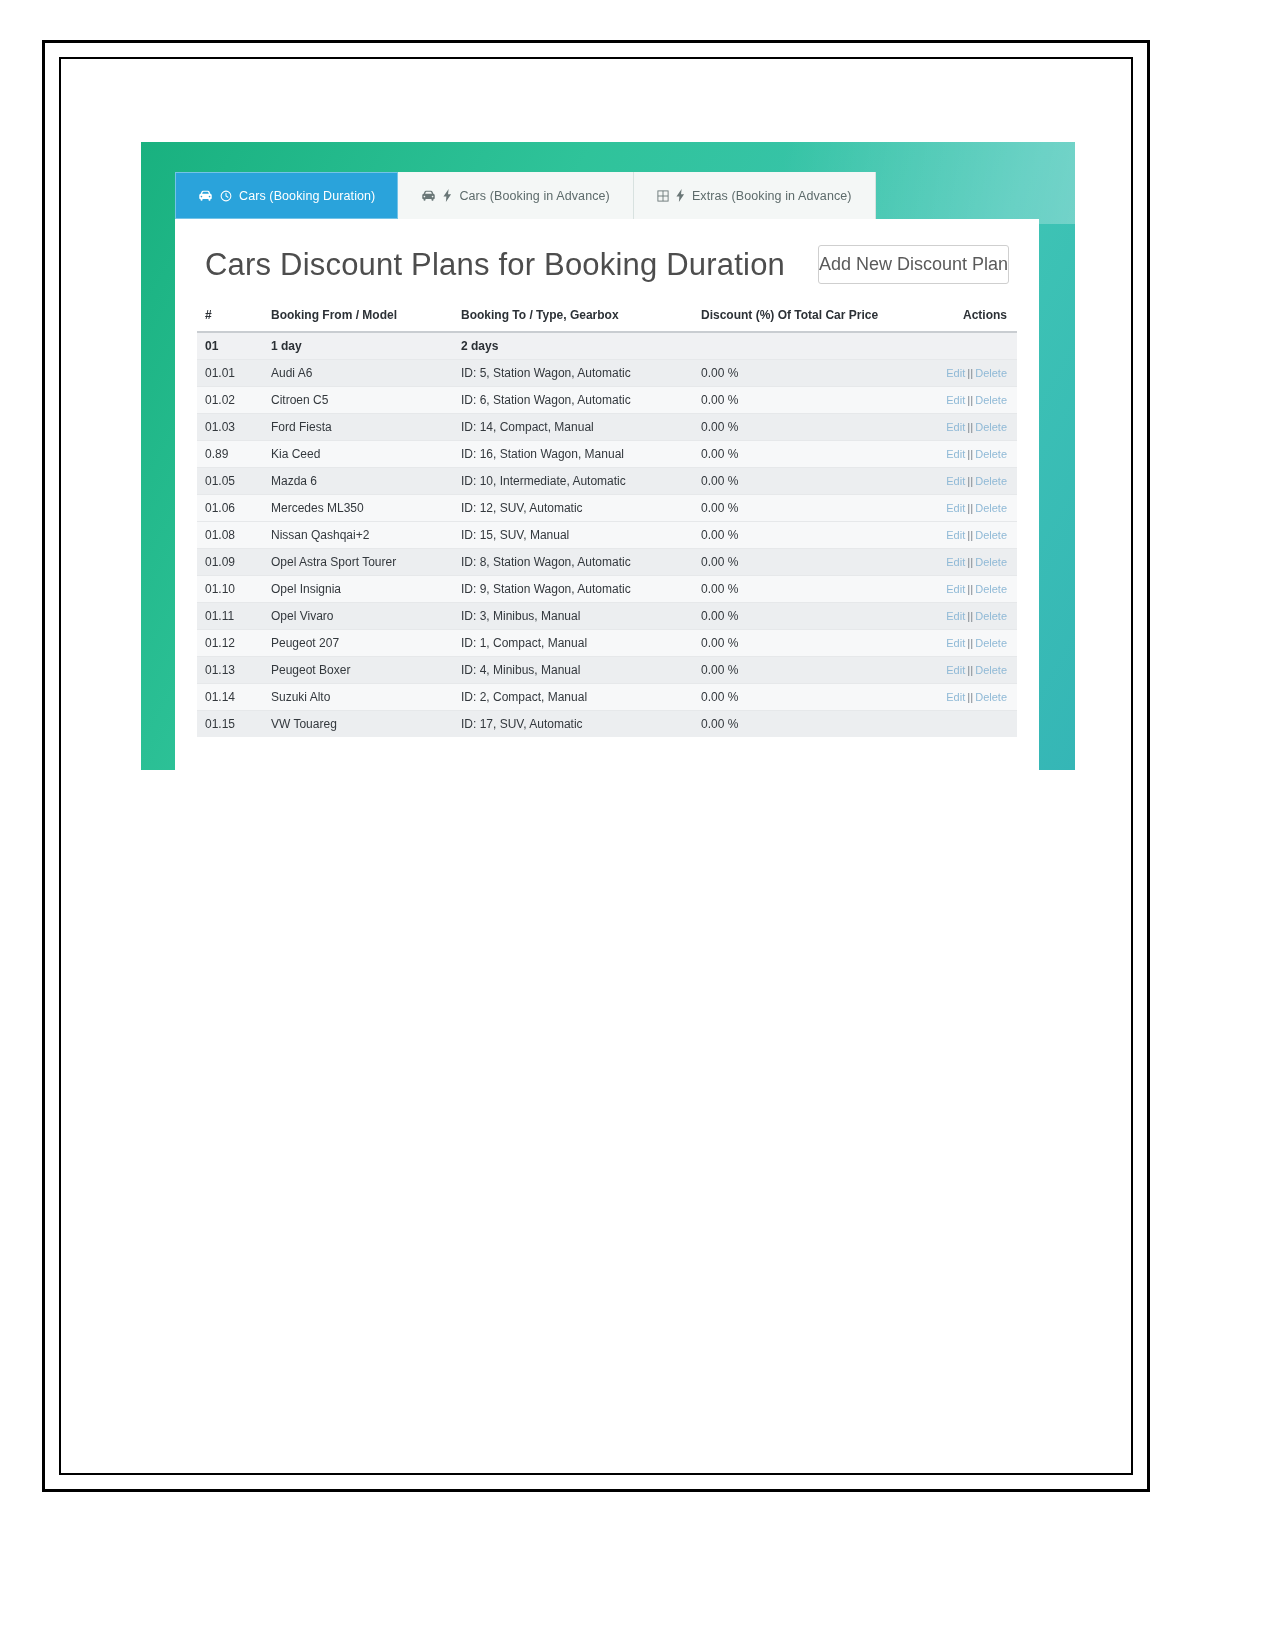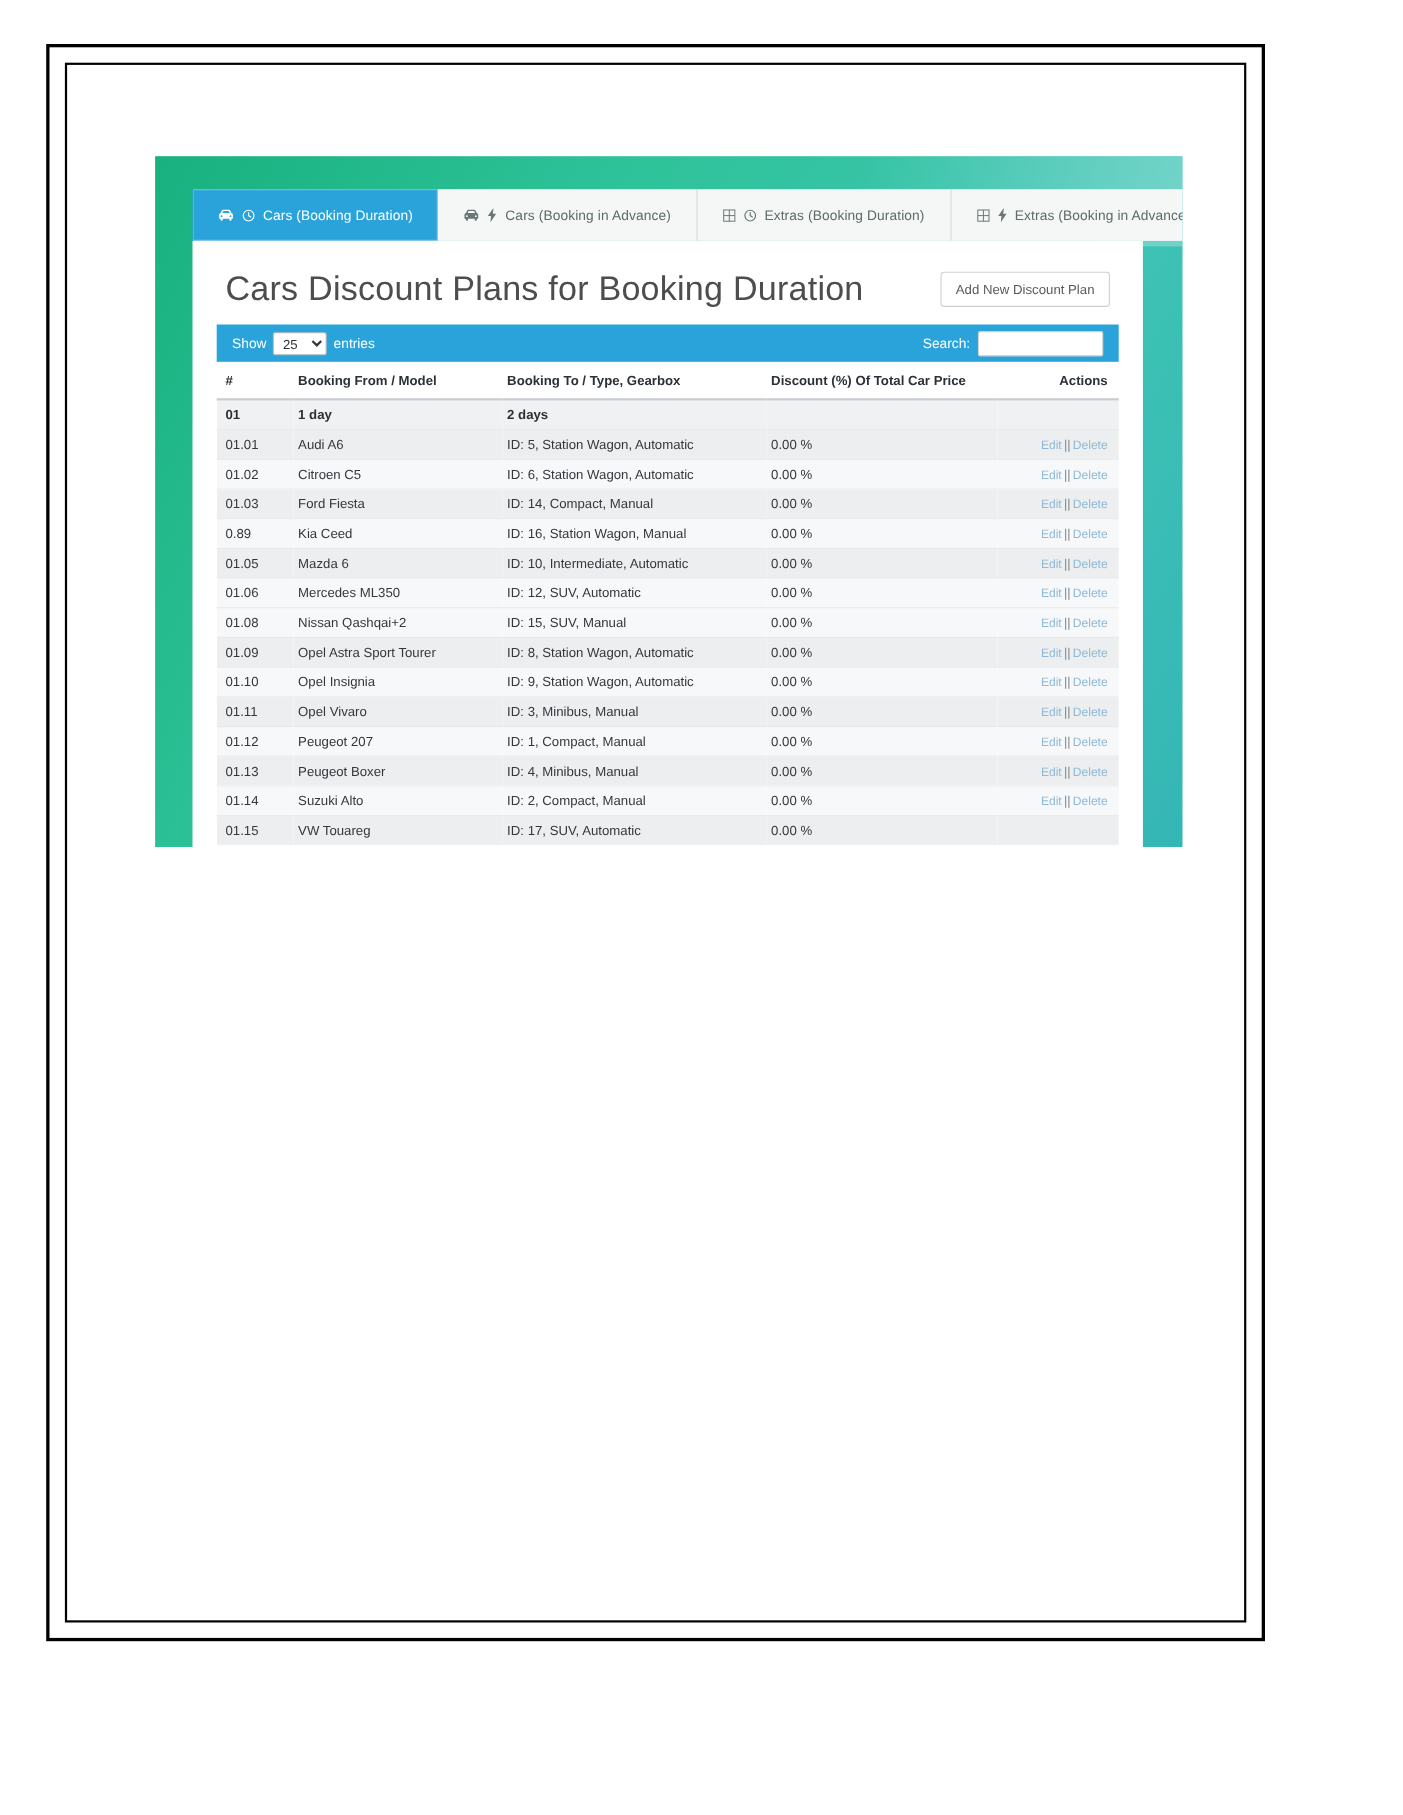--- a/index.html
+++ b/index.html
@@ -74,26 +74,26 @@
     padding:26px 30px 14px 30px;
   }
   .panel-title{
     font-size:31px;
     color:#4d4d4d;
     font-weight:400;
     letter-spacing:.2px;
     white-space:nowrap;
   }
   .btn-add{
-    font-size:12px;
+    font-size:18px;
     color:#5a5a5a;
     background:#ffffff;
     border:1px solid #cfcfcf;
     border-radius:3px;
-    padding:8px 13px;
+    padding:8px 0;
     white-space:nowrap;
     cursor:pointer;
   }
 
   
   .dt-wrap{padding:0 22px;}
   .dt-toolbar{
     background:#2aa3db;
     display:flex;align-items:center;justify-content:space-between;
     padding:8px 14px;
@@ -204,61 +204,35 @@
         <span class="tab-label">Cars (Booking in Advance)</span>
       </div>
       <div class="tab">
         <span class="icn">
           <svg width="12" height="12" viewBox="0 0 16 16" fill="none" stroke="#6a7777" stroke-width="1.2">
             <rect x="1.2" y="1.2" width="13.6" height="13.6"></rect>
             <path d="M8 1.2v13.6M1.2 8h13.6"></path>
           </svg>
         </span>
         <span class="icn">
-          <svg width="12" height="12" viewBox="0 0 16 16" fill="none" stroke="#6a7777" stroke-width="1.4">
-            <circle cx="8" cy="8" r="6.5"></circle>
-            <path d="M8 4.2V8l2.6 1.7" stroke-linecap="round"></path>
-          </svg>
-        </span>
-        <span class="tab-label">Extras (Booking Duration)</span>
-      </div>
-      <div class="tab">
-        <span class="icn">
-          <svg width="12" height="12" viewBox="0 0 16 16" fill="none" stroke="#6a7777" stroke-width="1.2">
-            <rect x="1.2" y="1.2" width="13.6" height="13.6"></rect>
-            <path d="M8 1.2v13.6M1.2 8h13.6"></path>
-          </svg>
-        </span>
-        <span class="icn">
           <svg width="9" height="13" viewBox="0 0 10 16" fill="#6a7777">
             <path d="M6.4 0L0 9.1h3.6L3 16l6.4-9.4H5.6L6.4 0z"></path>
           </svg>
         </span>
         <span class="tab-label">Extras (Booking in Advance)</span>
       </div>
     </div>
 
   <div class="panel">
     <div class="panel-head">
       <div class="panel-title">Cars Discount Plans for Booking Duration</div>
       <button class="btn-add">Add New Discount Plan</button>
     </div>
 
     <div class="dt-wrap">
-      <div class="dt-toolbar">
-        <div class="dt-length">
-          <span>Show</span>
-          <select class="dt-select" id="lenSelect"><option value="10">10</option><option value="25" selected="">25</option><option value="50">50</option><option value="100">100</option></select>
-          <span>entries</span>
-        </div>
-        <div class="dt-filter">
-          <span>Search:</span>
-          <input class="dt-search" type="text" id="searchInput" placeholder="" style="">
-        </div>
-      </div>
 
       <table class="dt">
         <thead>
           <tr>
             <th class="c-num">#</th>
             <th class="c-from">Booking From / Model</th>
             <th class="c-to">Booking To / Type, Gearbox</th>
             <th class="c-disc">Discount (%) Of Total Car Price</th>
             <th class="c-actions c-act">Actions</th>
           </tr>

